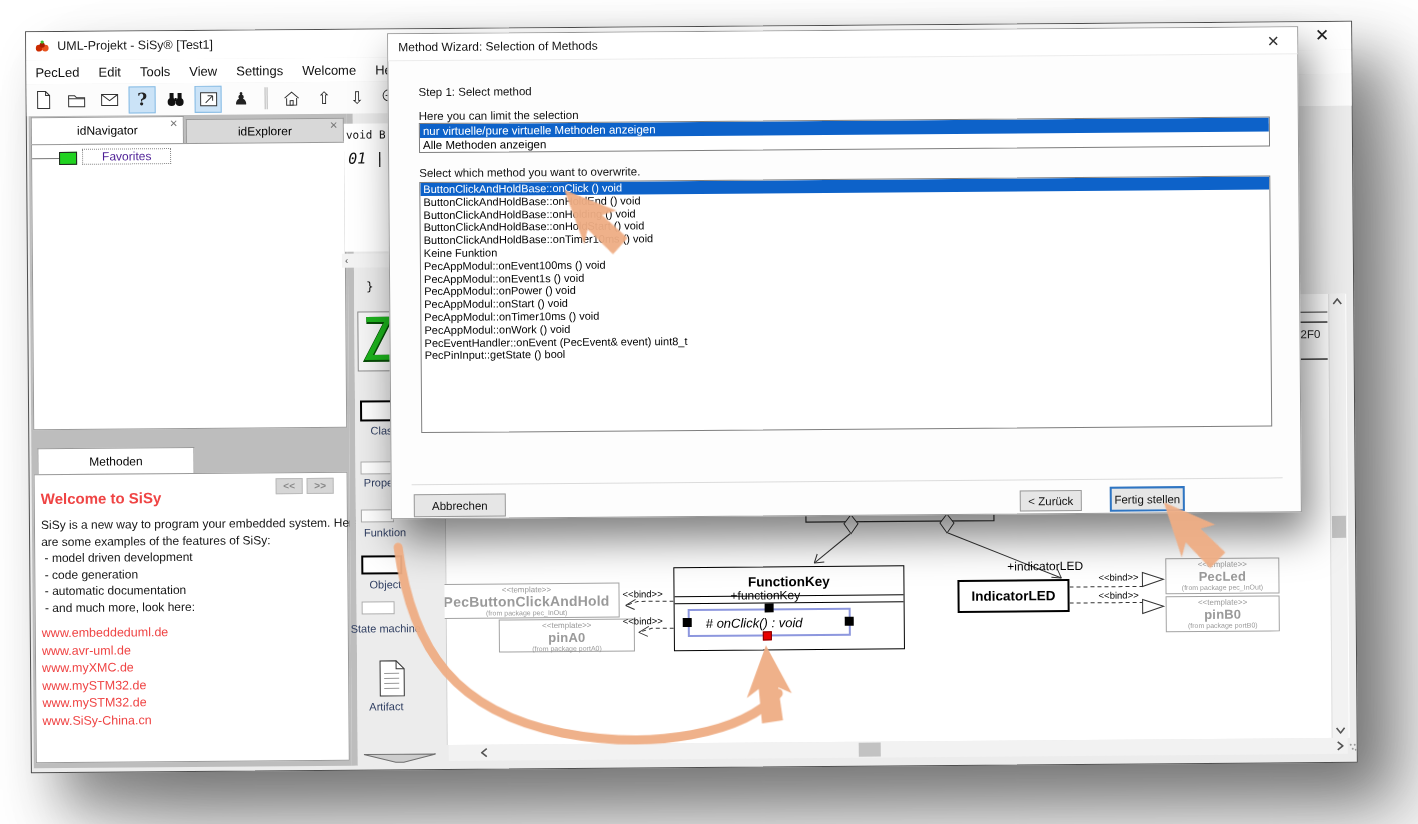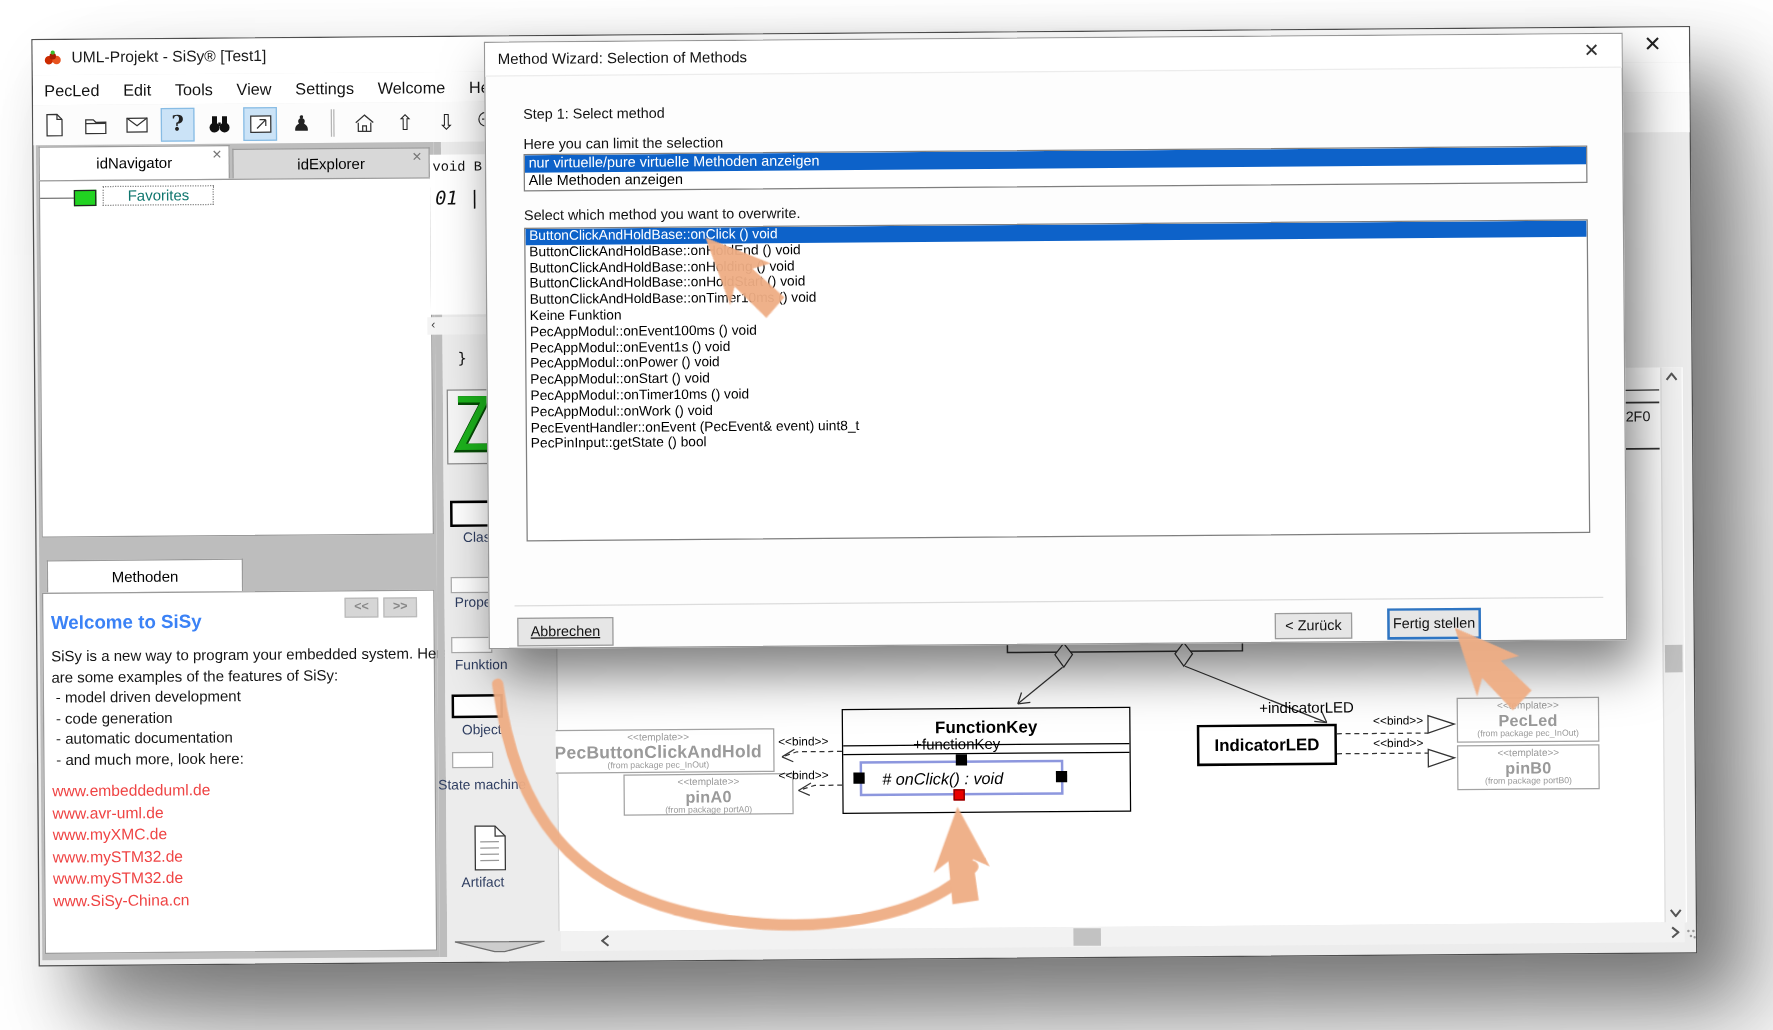--- a/index.html
+++ b/index.html
@@ -20,24 +20,24 @@
   .tbtn.active{background:#cbe3f7;border:1px solid #88bce4;box-sizing:border-box;}
   .tsep{width:1px;height:22px;border-left:1px solid #b5b5b5;border-right:1px solid #b5b5b5;margin:0 4px;}
   
   .leftcol{position:absolute;left:2px;top:84px;width:318px;bottom:4px;background:#bdbdbd;}
   .tab{position:absolute;box-sizing:border-box;border:1px solid #9a9a9a;border-bottom:none;font-size:12px;
     display:flex;align-items:center;justify-content:center;}
   .tab .x{position:absolute;right:5px;top:1px;font-size:10px;color:#777;}
   .panel-white{position:absolute;background:#fff;border:1px solid #9a9a9a;box-sizing:border-box;}
   .tree-branch{position:absolute;border-top:1px solid #777;}
   .fav-box{position:absolute;background:#21d321;border:1px solid #222;box-sizing:border-box;}
-  .fav-label{position:absolute;font-size:12px;color:#0f766e;border:1px dotted #888;padding:0 19px;}
+  .fav-label{position:absolute;font-size:12px;color:#4c1d95;border:1px dotted #888;padding:0 19px;}
   .nav-btn{position:absolute;width:27px;height:16px;background:#d6d6d6;border:1px solid #bbb;box-sizing:border-box;
     font-size:10px;font-weight:bold;color:#888;text-align:center;line-height:14px;}
-  .as-title{position:absolute;font-size:15px;font-weight:bold;color:#3b82f6;}
+  .as-title{position:absolute;font-size:15px;font-weight:bold;color:#ef4444;}
   .as-line{font-size:12px;line-height:16.5px;color:#141414;white-space:pre;}
   .as-link{font-size:12.5px;line-height:17.5px;color:#ef4444;}
   
   .canvas{position:absolute;left:415px;top:272px;width:902px;height:444px;background:#fff;border-left:1px solid #d0d0d0;}
   .code-pane{position:absolute;left:317px;top:94px;width:140px;height:128px;background:#fff;}
   .mono{font-family:"DejaVu Sans Mono",monospace;color:#111;}
   .toollabel{position:absolute;left:300px;width:110px;text-align:center;font-size:11px;color:#2e3d60;}
   .toolrect{position:absolute;background:#fff;box-sizing:border-box;}
   .vscroll{position:absolute;left:1300px;top:272px;width:16px;height:444px;background:#f2f2f2;border-left:1px solid #e0e0e0;}
   .hscroll{position:absolute;left:417px;top:716px;width:899px;height:16px;background:#f2f2f2;}
@@ -201,21 +201,21 @@
             <div class="as-link">www.SiSy-China.cn</div>
           </div>
       </div>
     </div>
 
     <div class="abs" style="left:320px;top:84px;width:6px;bottom:4px;background:#bdbdbd;"></div>
 
     <div class="abs" style="left:326px;top:84px;right:2px;bottom:4px;background:#ececec;"></div>
 
     <div class="code-pane">
-      <div class="mono abs" style="left:2px;top:5px;font-size:11px;font-family:Liberation Mono, monospace;">void B</div>
+      <div class="mono abs" style="left:2px;top:5px;font-size:11px;">void B</div>
       <div class="mono abs" style="left:4px;top:26px;font-size:15px;font-style:italic;">01 |</div>
     </div>
     <div class="abs" style="left:314px;top:224px;width:145px;height:14px;background:#f3f3f3;">
       <span class="abs" style="left:3px;top:1px;font-size:10px;color:#444;">‹</span>
     </div>
     <div class="mono abs" style="left:338px;top:250px;font-size:12px;">}</div>
 
     <div class="abs" style="left:329px;top:282px;width:42px;height:58px;background:#f6f6f6;border:1px solid #8a8a8a;">
       <svg width="40" height="56">
         <polyline points="8,8 30,8 10,46 34,46" fill="none" stroke="#064d06" stroke-width="7"></polyline>
@@ -372,21 +372,21 @@
         <div class="lrow mrow">PecAppModul::onEvent1s () void</div>
         <div class="lrow mrow">PecAppModul::onPower () void</div>
         <div class="lrow mrow">PecAppModul::onStart () void</div>
         <div class="lrow mrow">PecAppModul::onTimer10ms () void</div>
         <div class="lrow mrow">PecAppModul::onWork () void</div>
         <div class="lrow mrow">PecEventHandler::onEvent (PecEvent&amp; event) uint8_t</div>
         <div class="lrow mrow">PecPinInput::getState () bool</div>
       </div>
 
     <div class="dlg-sep" style="left:20px;top:450px;width:871px;"></div>
-    <div class="btn" style="left:22px;top:460px;width:77px;height:23px;text-decoration:underline;">Abbrechen</div>
+    <div class="btn" style="left:22px;top:460px;width:92px;height:23px;">Abbrechen</div>
     <div class="btn" style="left:628px;top:461px;width:62px;height:21px;">&lt; Zurück</div>
     <div class="btn default" style="left:718px;top:458px;width:75px;height:25px;">Fertig stellen</div>
   </div>
 
   <svg class="anno" width="1418" height="824">
     <g fill="#efad84" opacity="0.95">
 
       <path d="M397 545 C410 650 455 710 560 732 C650 750 742 734 776 694" fill="none" stroke="#efad84" stroke-width="9" stroke-linecap="round"></path>
 
       <polygon points="0,0 -13,35 -5,29 -3,52 11,50 8,28 17,32" transform="translate(566,189) rotate(-40) scale(1.55)"></polygon>

